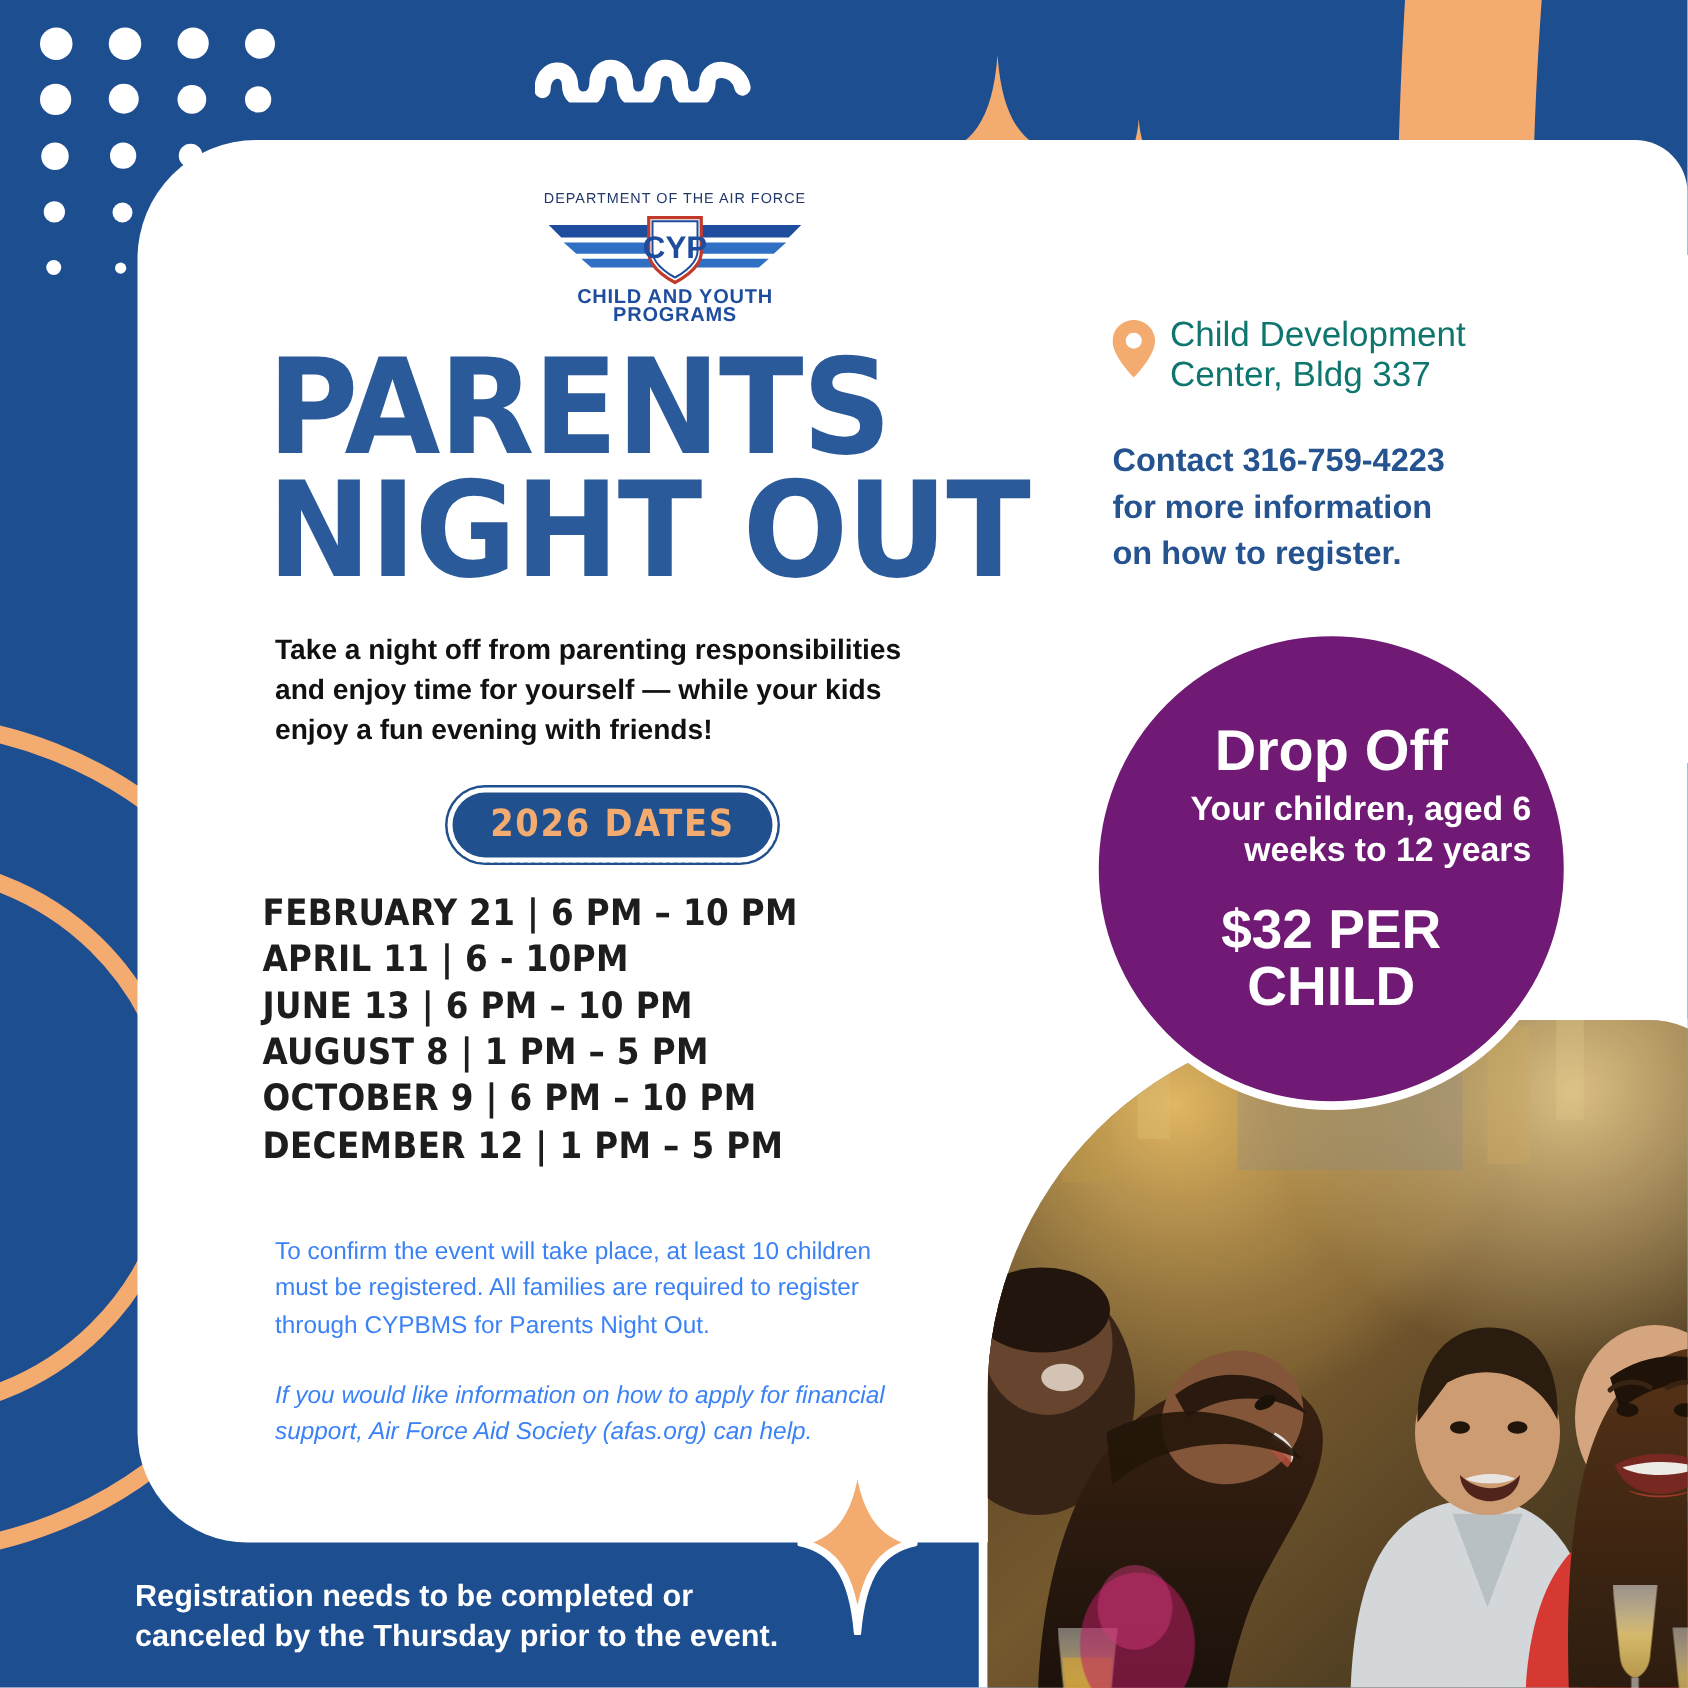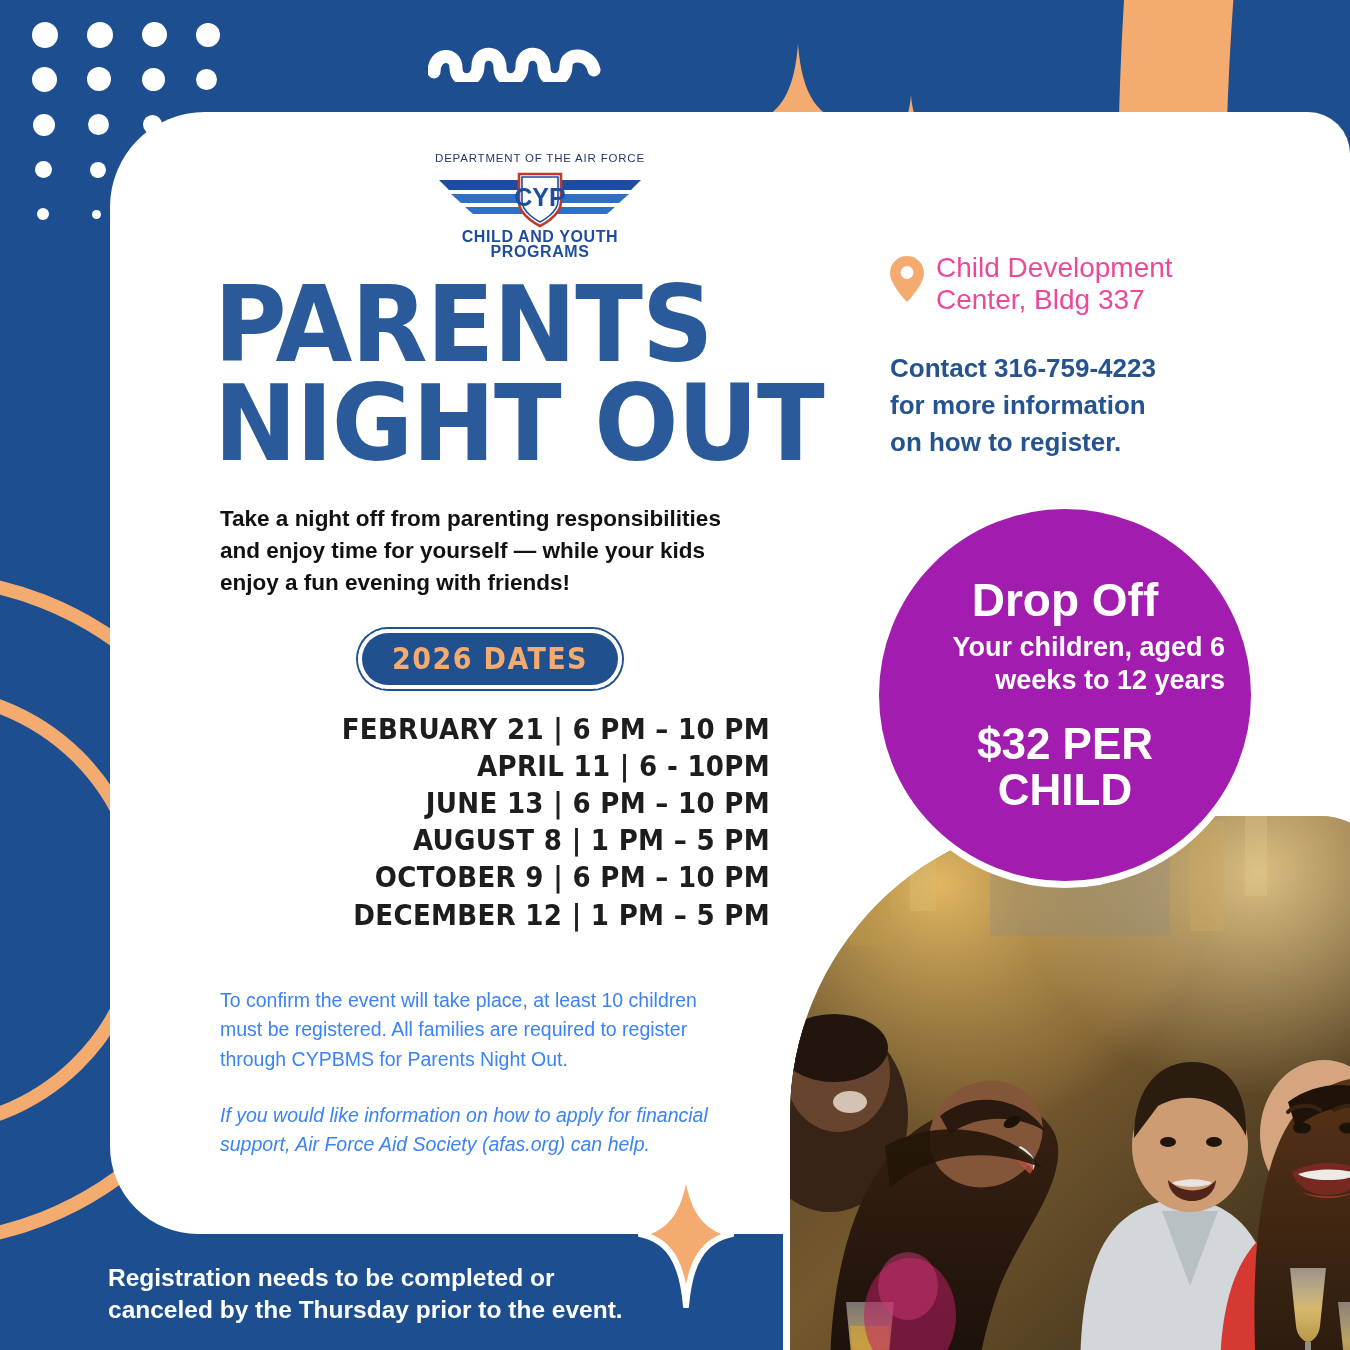--- a/index.html
+++ b/index.html
@@ -72,21 +72,21 @@
     color:#f4ab6f;
     font-size:30px;font-weight:800;letter-spacing:1.4px;
     padding:8px 30px 9px 30px;
     border-radius:999px;
     font-family:"DejaVu Sans Condensed","Liberation Sans Narrow","Liberation Sans",sans-serif;
     box-shadow:0 0 0 4px #ffffff, 0 0 0 6px #21508e;
     outline:3px dotted #ffffff;
     outline-offset:1px;
   }
 
-  .date-list{margin-top:26px;width:560px;text-align:right;}
+  .date-list{margin-top:26px;width:560px;text-align:left;}
   .date-line{
     color:#1d1d1d;
     font-size:29px;
     font-weight:800;
     letter-spacing:0.3px;
     line-height:1.28;
     font-family:"DejaVu Sans Condensed","Liberation Sans Narrow","Liberation Sans",sans-serif;
     white-space:nowrap;
   }
 
@@ -94,33 +94,33 @@
     margin:52px 0 0 10px;width:520px;
     color:#3b82f6;font-size:19.5px;line-height:1.52;font-weight:400;
   }
   .note.italic{margin-top:26px;font-style:italic;}
 
   
   .right-col{position:absolute;left:780px;top:140px;width:370px;}
 
   .loc-row{display:flex;align-items:flex-start;gap:12px;}
   .pin{flex:0 0 auto;margin-top:4px;}
-  .loc-text{color:#ec4899;font-size:28px;line-height:1.14;font-weight:400;}
+  .loc-text{color:#0f766e;font-size:28px;line-height:1.14;font-weight:400;}
 
   .contact{
     margin-top:34px;
     color:#25538f;font-size:26px;font-weight:800;line-height:1.43;text-align:left;
     width:330px;
   }
 
   
   .circle{
     position:absolute;left:872px;top:502px;width:386px;height:386px;
     border-radius:50%;
-    background:#a21caf;
+    background:#701a75;
     border:7px solid #ffffff;
     box-sizing:border-box;
     color:#ffffff;text-align:center;
     display:flex;flex-direction:column;align-items:center;justify-content:center;
     z-index:6;
   }
   .c-title{font-size:46px;font-weight:800;line-height:1;margin-bottom:8px;}
   .c-sub{font-size:27px;font-weight:700;line-height:1.22;width:320px;text-align:right;}
   .c-price{font-size:44px;font-weight:800;line-height:1.05;margin-top:24px;}
 

